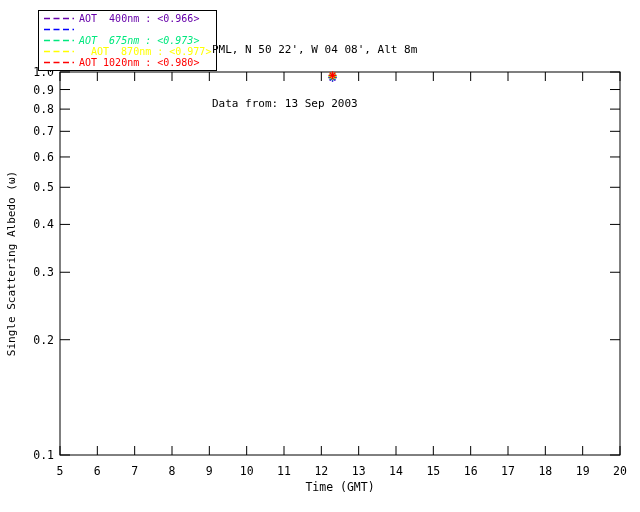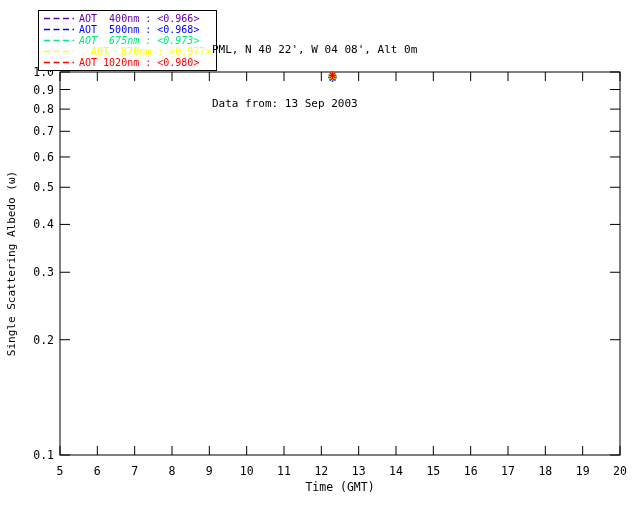--- a/index.html
+++ b/index.html
@@ -147,30 +147,30 @@
         <line x1="329.73333333333335" y1="78.16041300977447" x2="335.33333333333337" y2="72.56041300977448"></line>
       </g>
     </svg>
 
   <div class="legend" id="legend">
       <div class="legend-row"><svg width="30" height="5" class="legend-dash">
           <line x1="0" y1="2.5" x2="30" y2="2.5" stroke="#6600AA" stroke-width="1.6" stroke-dasharray="6 3.5"></line>
         </svg><span style="color: rgb(102, 0, 170);">AOT  400nm : &lt;0.966&gt;</span></div>
       <div class="legend-row"><svg width="30" height="5" class="legend-dash">
           <line x1="0" y1="2.5" x2="30" y2="2.5" stroke="#0000FF" stroke-width="1.6" stroke-dasharray="6 3.5"></line>
-        </svg><span style="color: rgb(0, 0, 255);">AOT  500nm : &lt;0.968&gt;</span></div>
+        </svg></div>
       <div class="legend-row"><svg width="30" height="5" class="legend-dash">
           <line x1="0" y1="2.5" x2="30" y2="2.5" stroke="#00E87E" stroke-width="1.6" stroke-dasharray="6 3.5"></line>
         </svg><span style="color: rgb(0, 232, 126); font-style: italic;">AOT  675nm : &lt;0.973&gt;</span></div>
       <div class="legend-row"><svg width="30" height="5" class="legend-dash">
           <line x1="0" y1="2.5" x2="30" y2="2.5" stroke="#FFFF00" stroke-width="1.6" stroke-dasharray="6 3.5"></line>
         </svg><span style="color: rgb(255, 255, 0); margin-left: 12px;">AOT  870nm : &lt;0.977&gt;</span></div>
       <div class="legend-row"><svg width="30" height="5" class="legend-dash">
           <line x1="0" y1="2.5" x2="30" y2="2.5" stroke="#FF0000" stroke-width="1.6" stroke-dasharray="6 3.5"></line>
         </svg><span style="color: rgb(255, 0, 0);">AOT 1020nm : &lt;0.980&gt;</span></div>
     </div>
 
   <div class="header">
-    <div>PML, N 40 22', W 04 08', Alt 0m</div>
+    <div>PML, N 50 22', W 04 08', Alt 8m</div>
     <div>Data from: 13 Sep 2003</div>
   </div>
 
 </div>
 
 </body></html>

